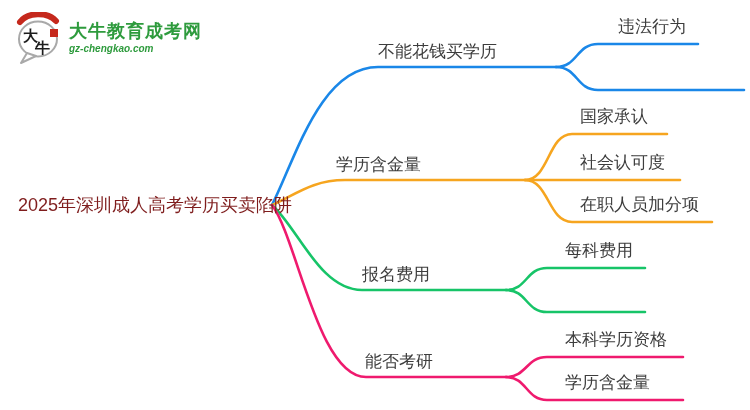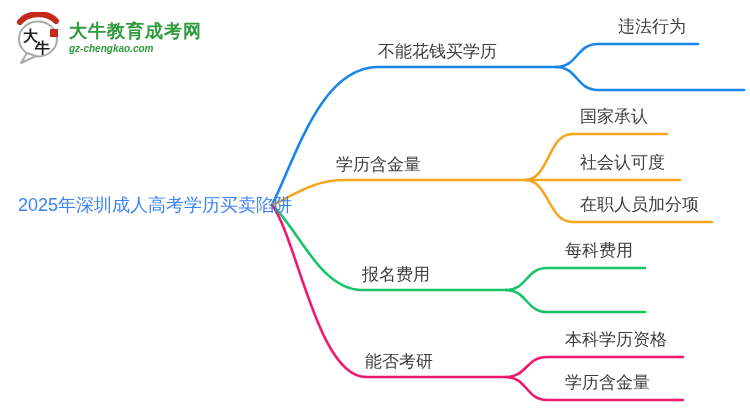--- a/index.html
+++ b/index.html
@@ -3,21 +3,21 @@
 <meta charset="utf-8">
 <style>
   html,body{margin:0;padding:0;background:#fff;}
   .stage{
     position:relative;width:750px;height:410px;background:#ffffff;
     overflow:hidden;font-family:"Liberation Sans","DejaVu Sans",sans-serif;
   }
   .lines{position:absolute;left:0;top:0;width:750px;height:410px;z-index:1;}
   .lbl{position:absolute;z-index:2;color:#3d3d3d;font-size:17px;line-height:22px;white-space:nowrap;}
   .root{
-    position:absolute;z-index:2;color:#3b82f6;font-size:18px;line-height:24px;
+    position:absolute;z-index:2;color:#7f1d1d;font-size:18px;line-height:24px;
     white-space:nowrap;letter-spacing:0px;
   }
   .branch-lbl{text-align:left;}
   
   .logo{position:absolute;left:15px;top:12px;z-index:3;display:flex;align-items:center;}
   .logo-icon{width:48px;height:52px;}
   .logo-text{margin-left:6px;}
   .logo-title{font-size:18px;font-weight:bold;line-height:20px;letter-spacing:1px;}
   .logo-domain{font-size:10px;font-weight:bold;line-height:15px;font-style:italic;}
 </style>

